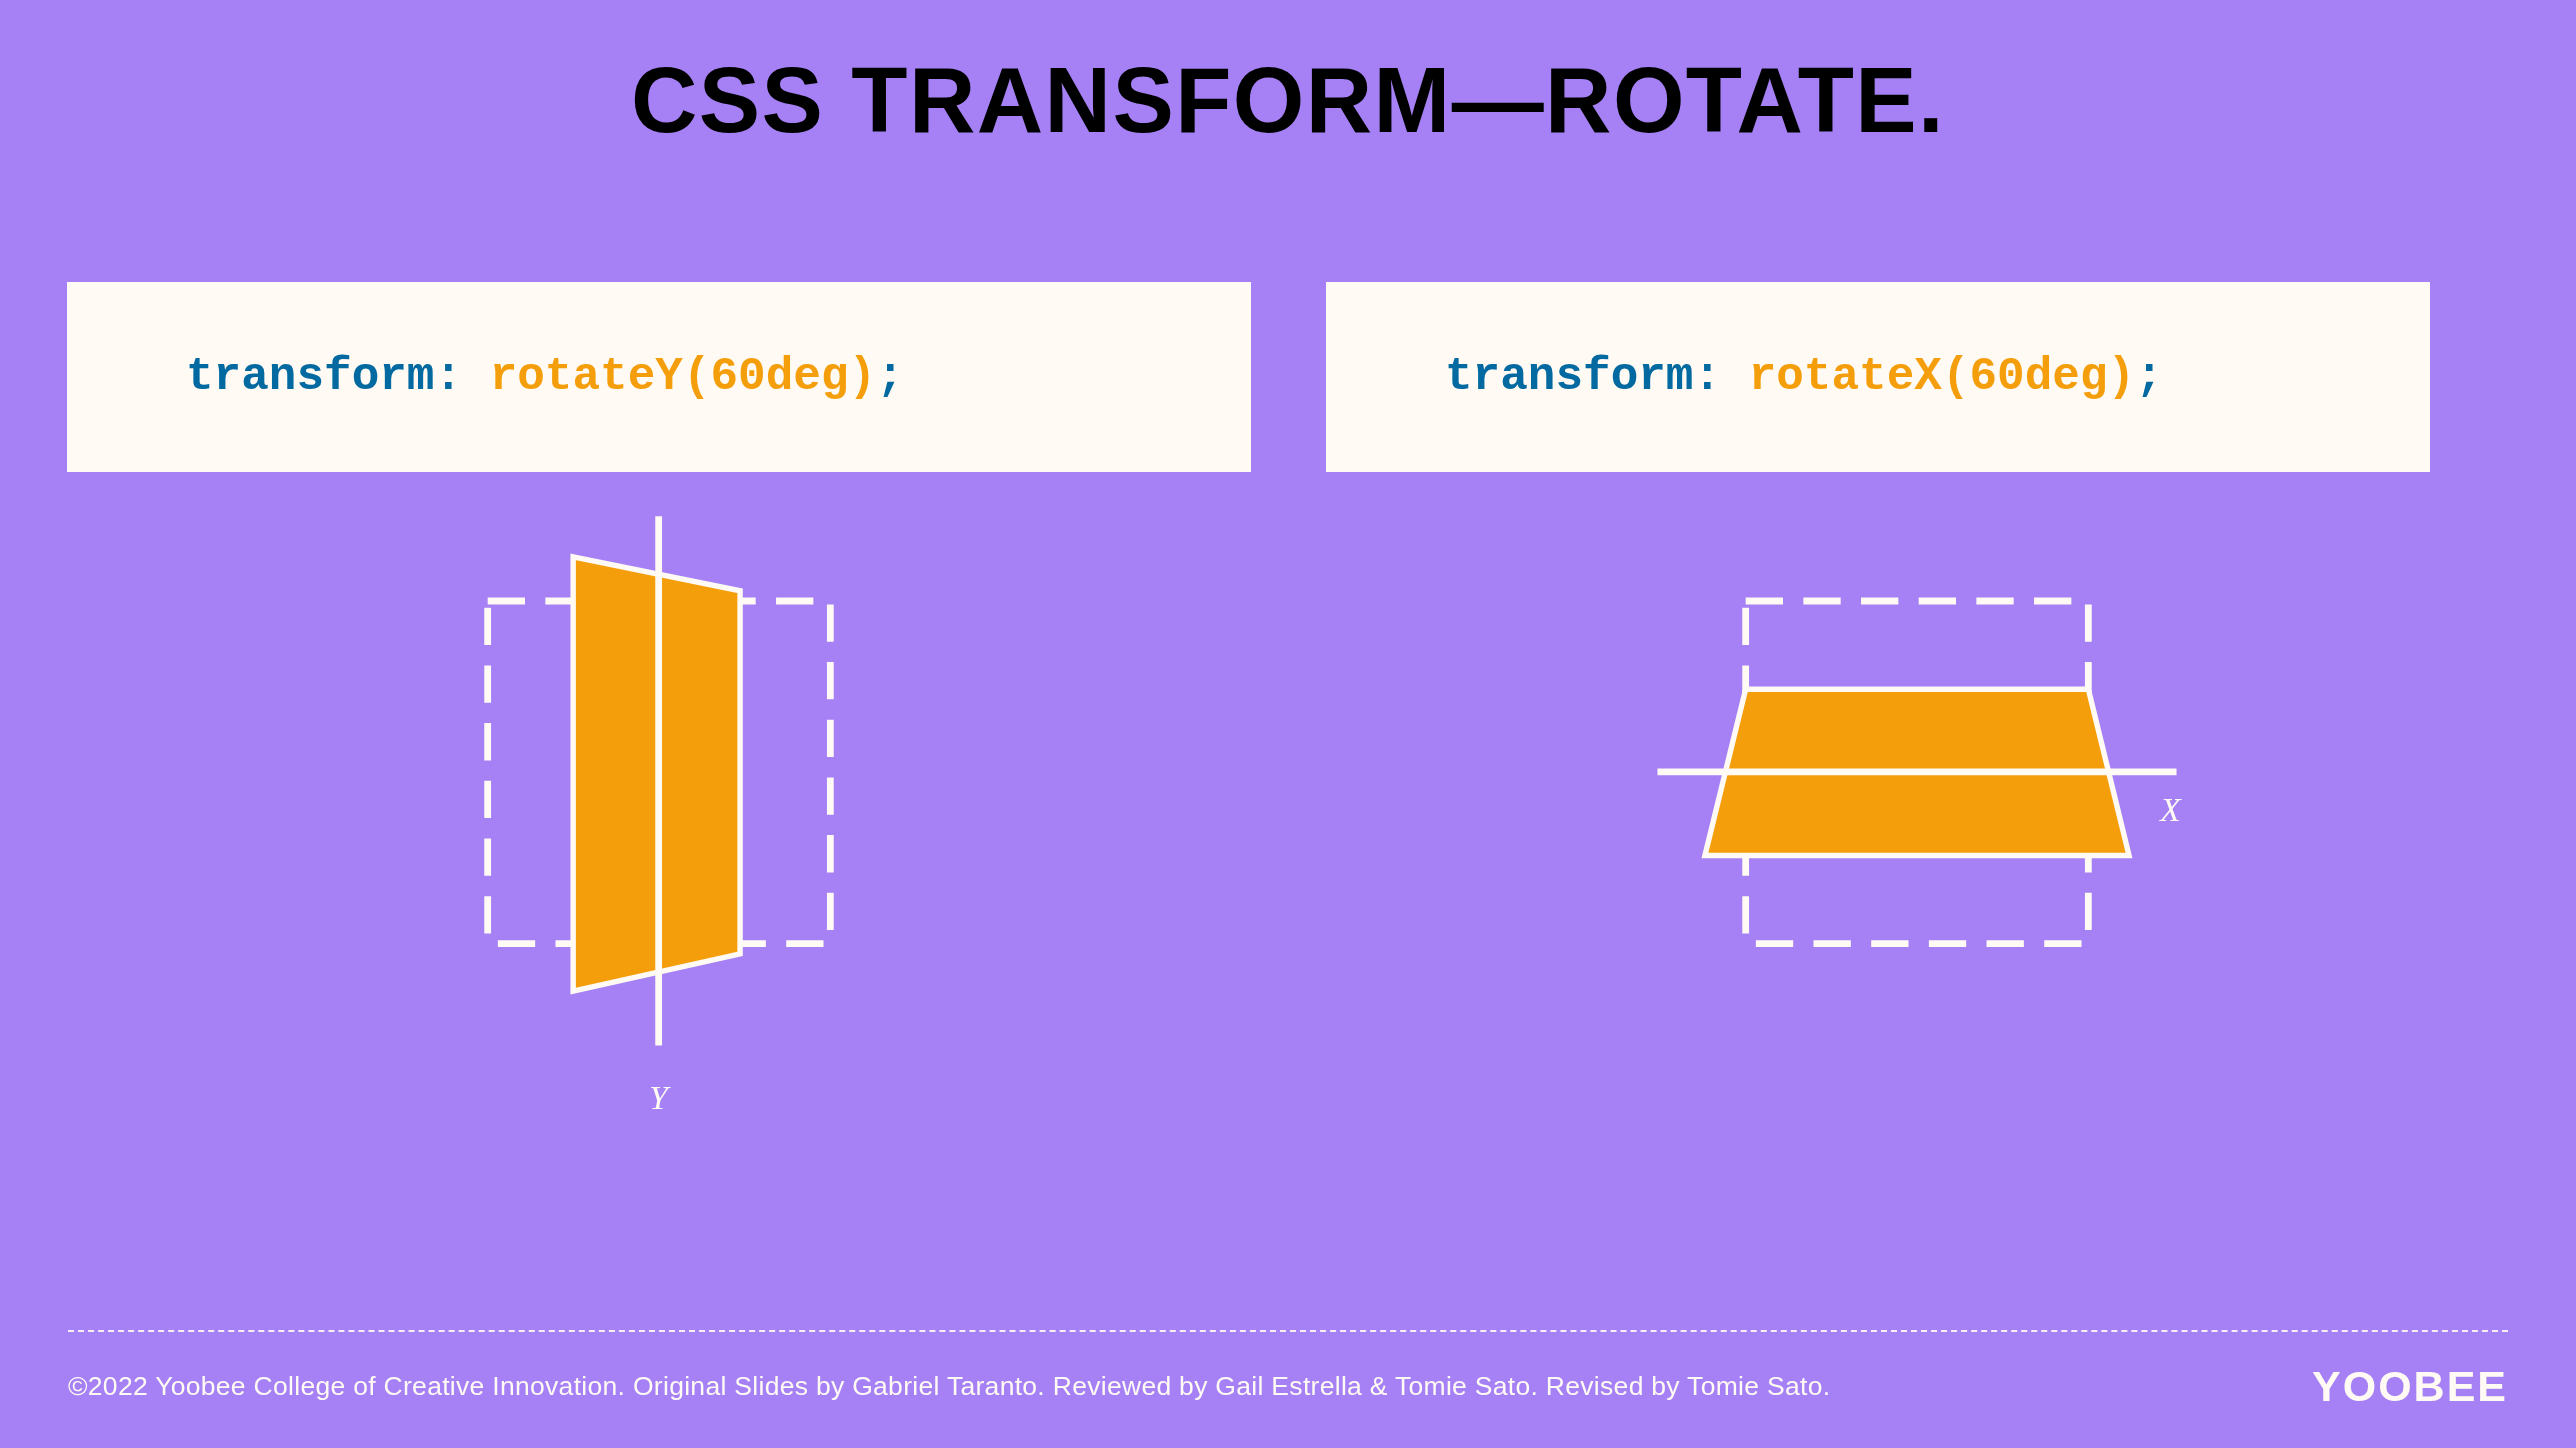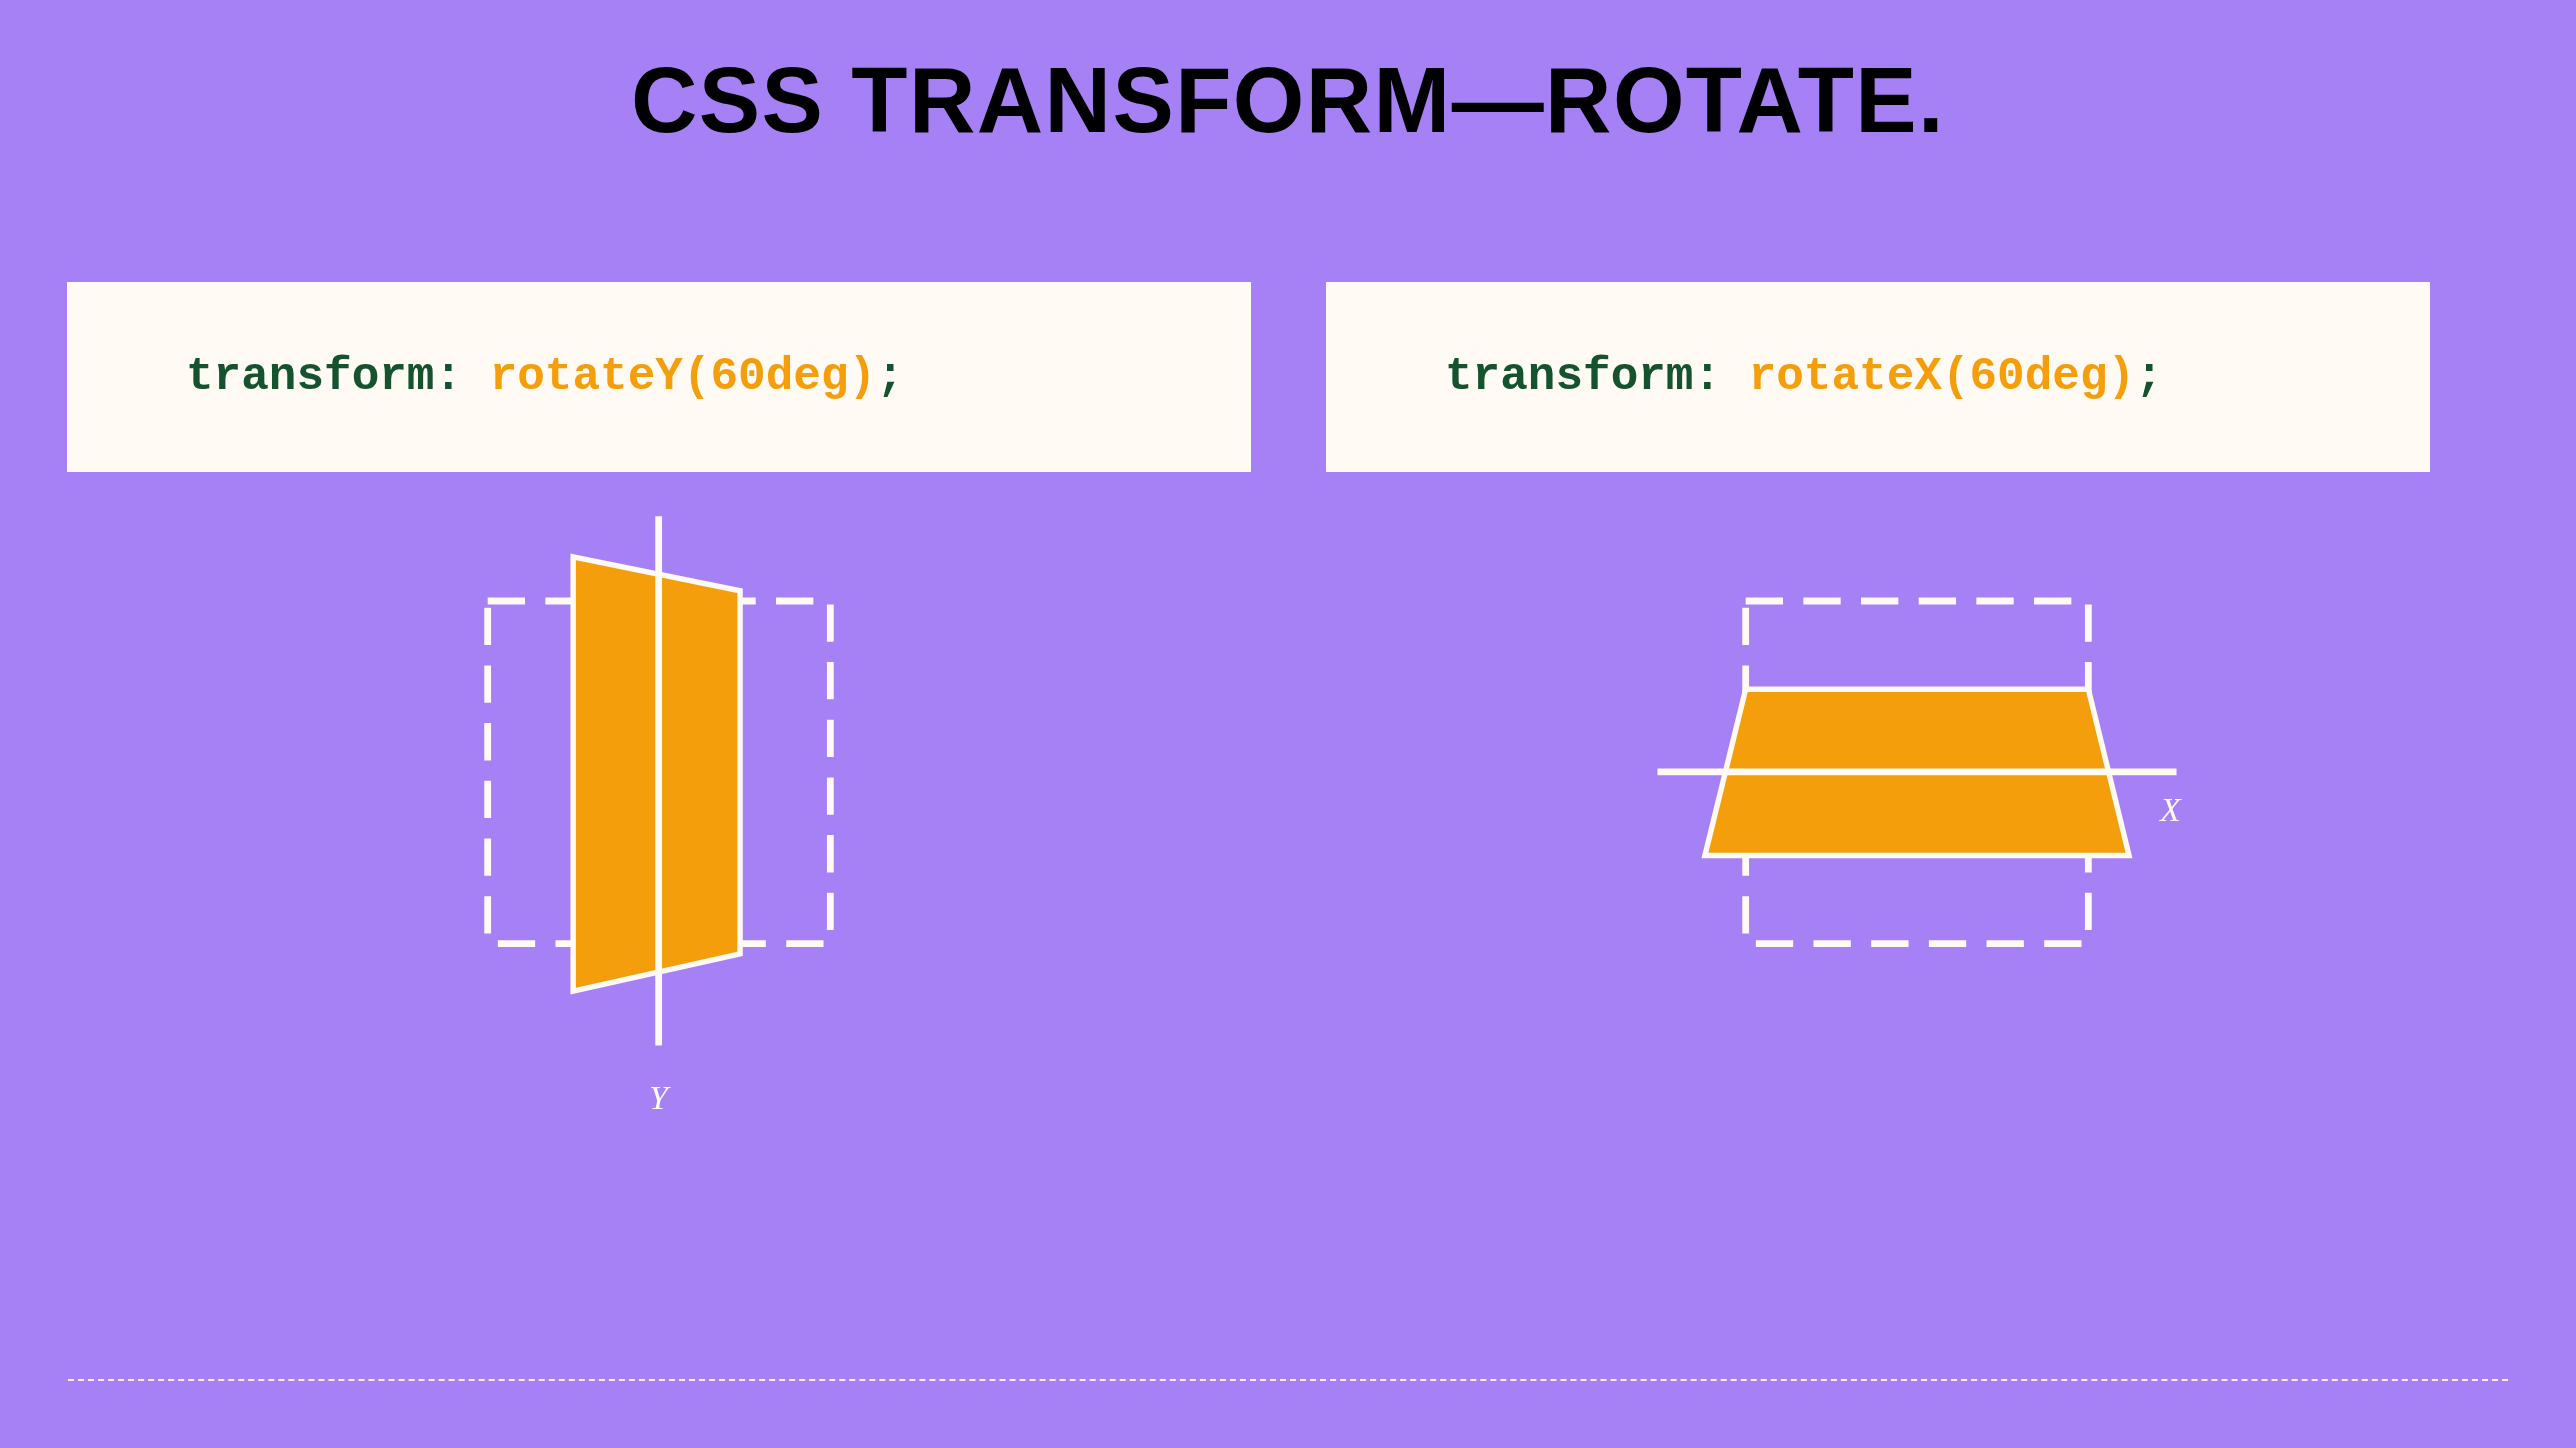--- a/index.html
+++ b/index.html
@@ -41,21 +41,21 @@
     top: 282px;
     left: 1326px;
     width: 1104px;
   }
   .code-text {
     font-family: "Courier New", Courier, monospace;
     font-size: 46px;
     font-weight: bold;
     white-space: nowrap;
   }
-  .code-prop { color: #14532d; margin-top: 39px; }
+  .code-prop { color: #0369a1; margin-top: 39px; }
   .code-val  { color: #f59e0b; margin-top: 20px; }
   .diagram-left {
     position: absolute;
     top: 516px;
     left: 67px;
     width: 1184px;
     height: 611px;
   }
   .diagram-right {
     position: absolute;
@@ -150,14 +150,18 @@
 
     <polygon points="560,500 620,255 1125,255 1185,500" fill="#f59e0b" stroke="#fffaf3" stroke-width="8"></polygon>
 
     <line x1="490" y1="377" x2="1255" y2="377" stroke="#fffaf3" stroke-width="10"></line>
   </svg>
   <span class="axis-label-x" style="left:835px; top:275px;">X</span>
 </div>
 
 <div class="footer">
   <hr class="footer-rule">
+  <div class="footer-row">
+    <div class="footer-text">©2022 Yoobee College of Creative Innovation.  Original Slides by Gabriel Taranto.  Reviewed by Gail Estrella &amp; Tomie Sato.  Revised by Tomie Sato.</div>
+    <div class="logo">YOOBEE</div>
+  </div>
 </div>
 
 
 </body></html>

